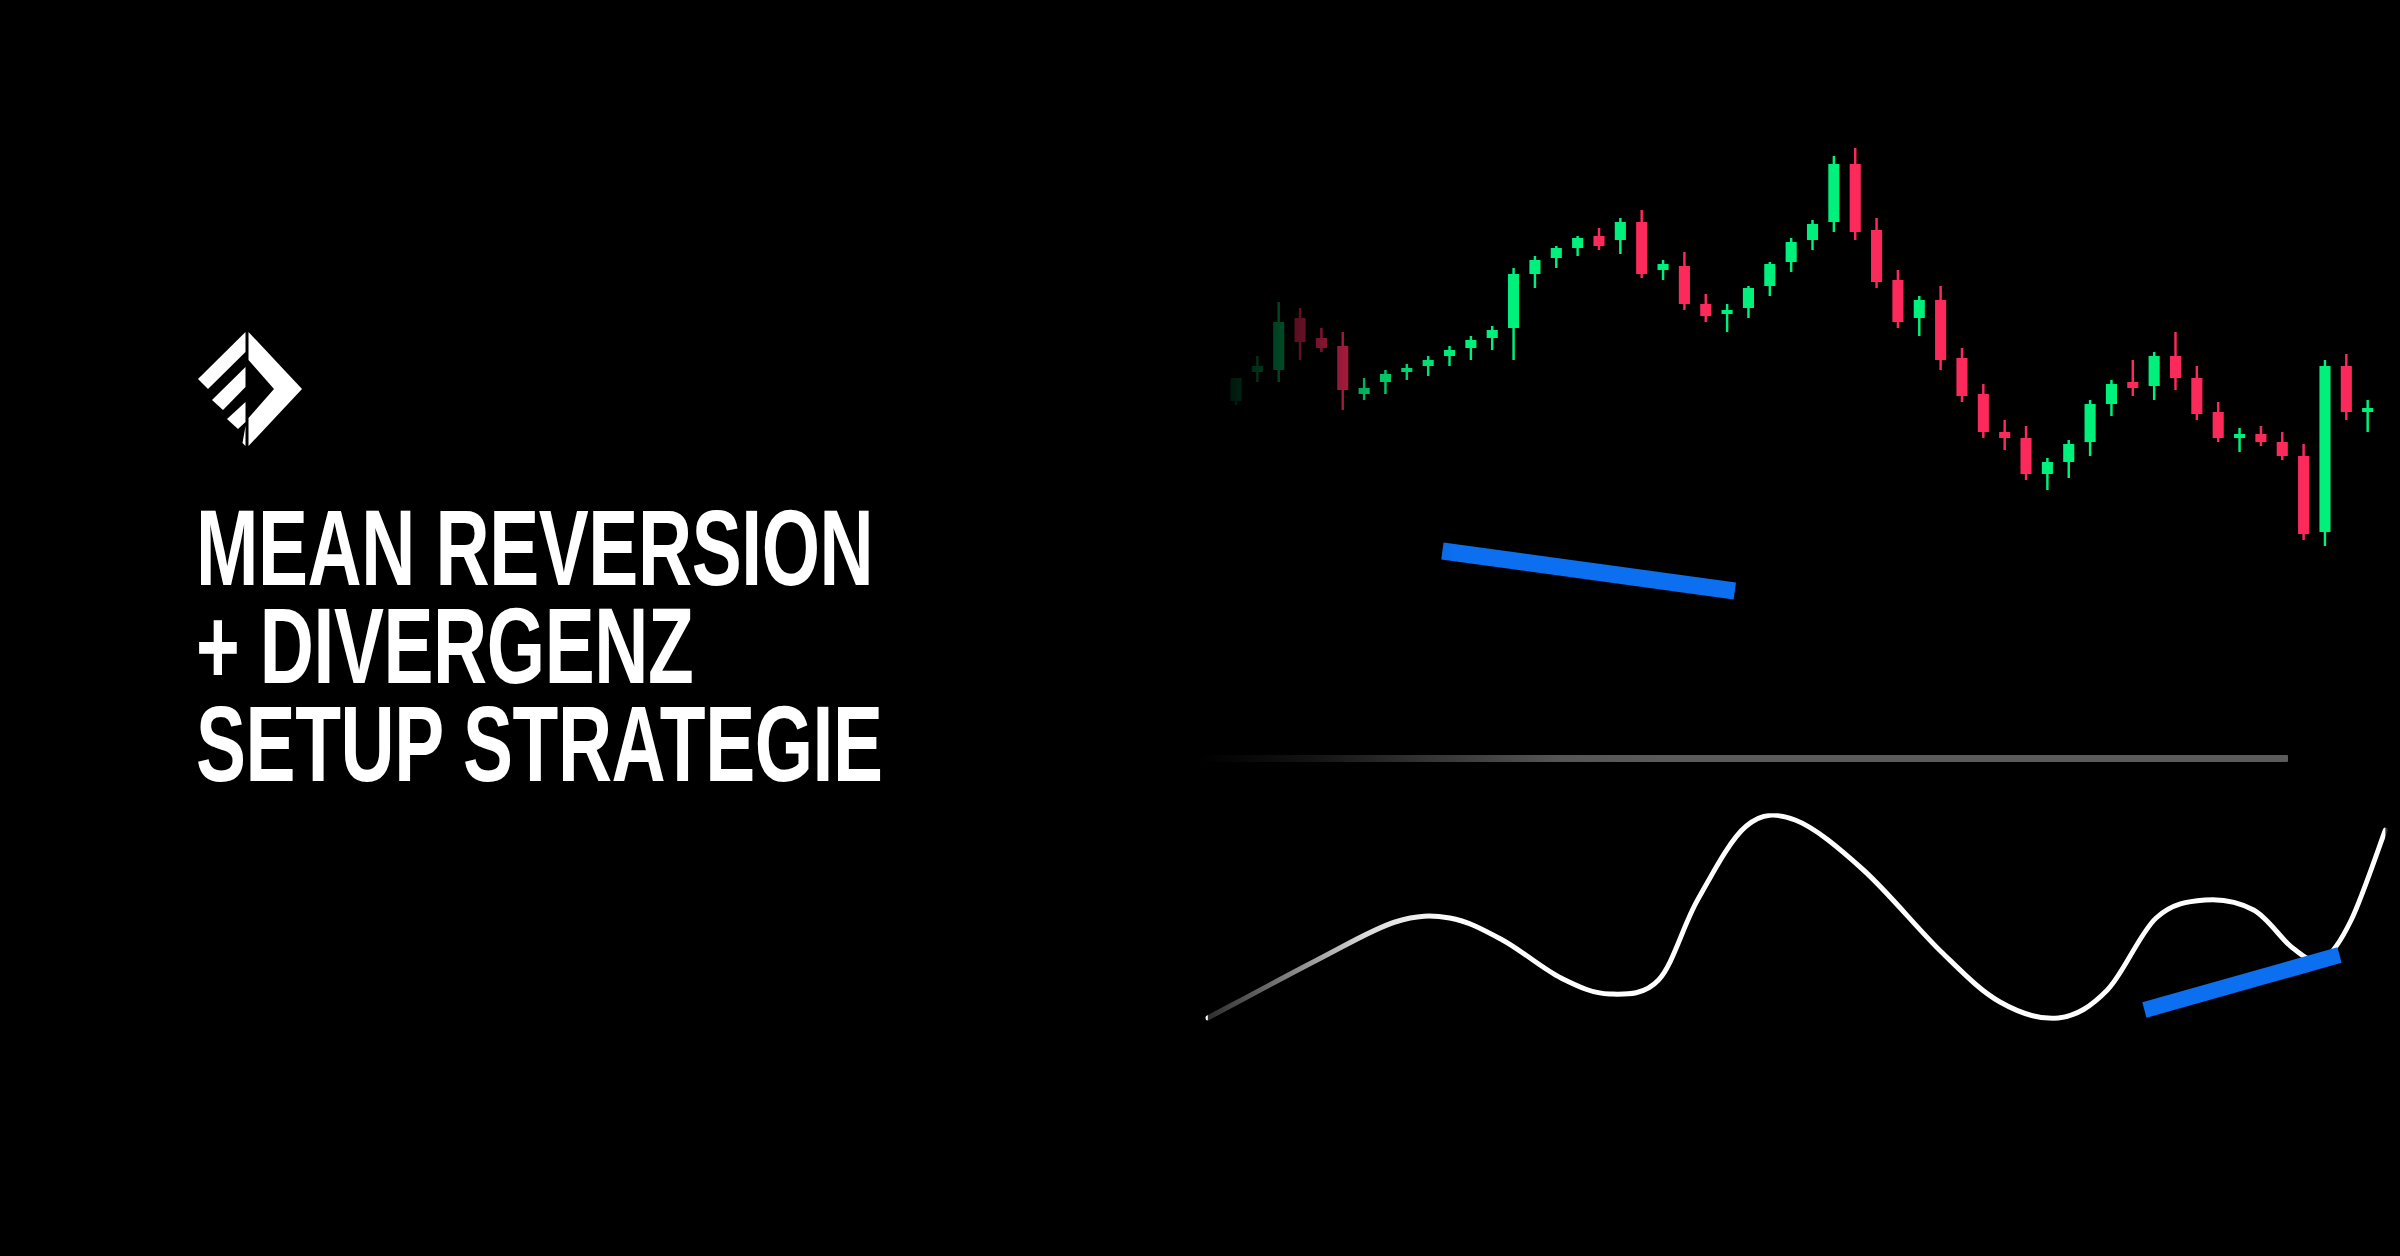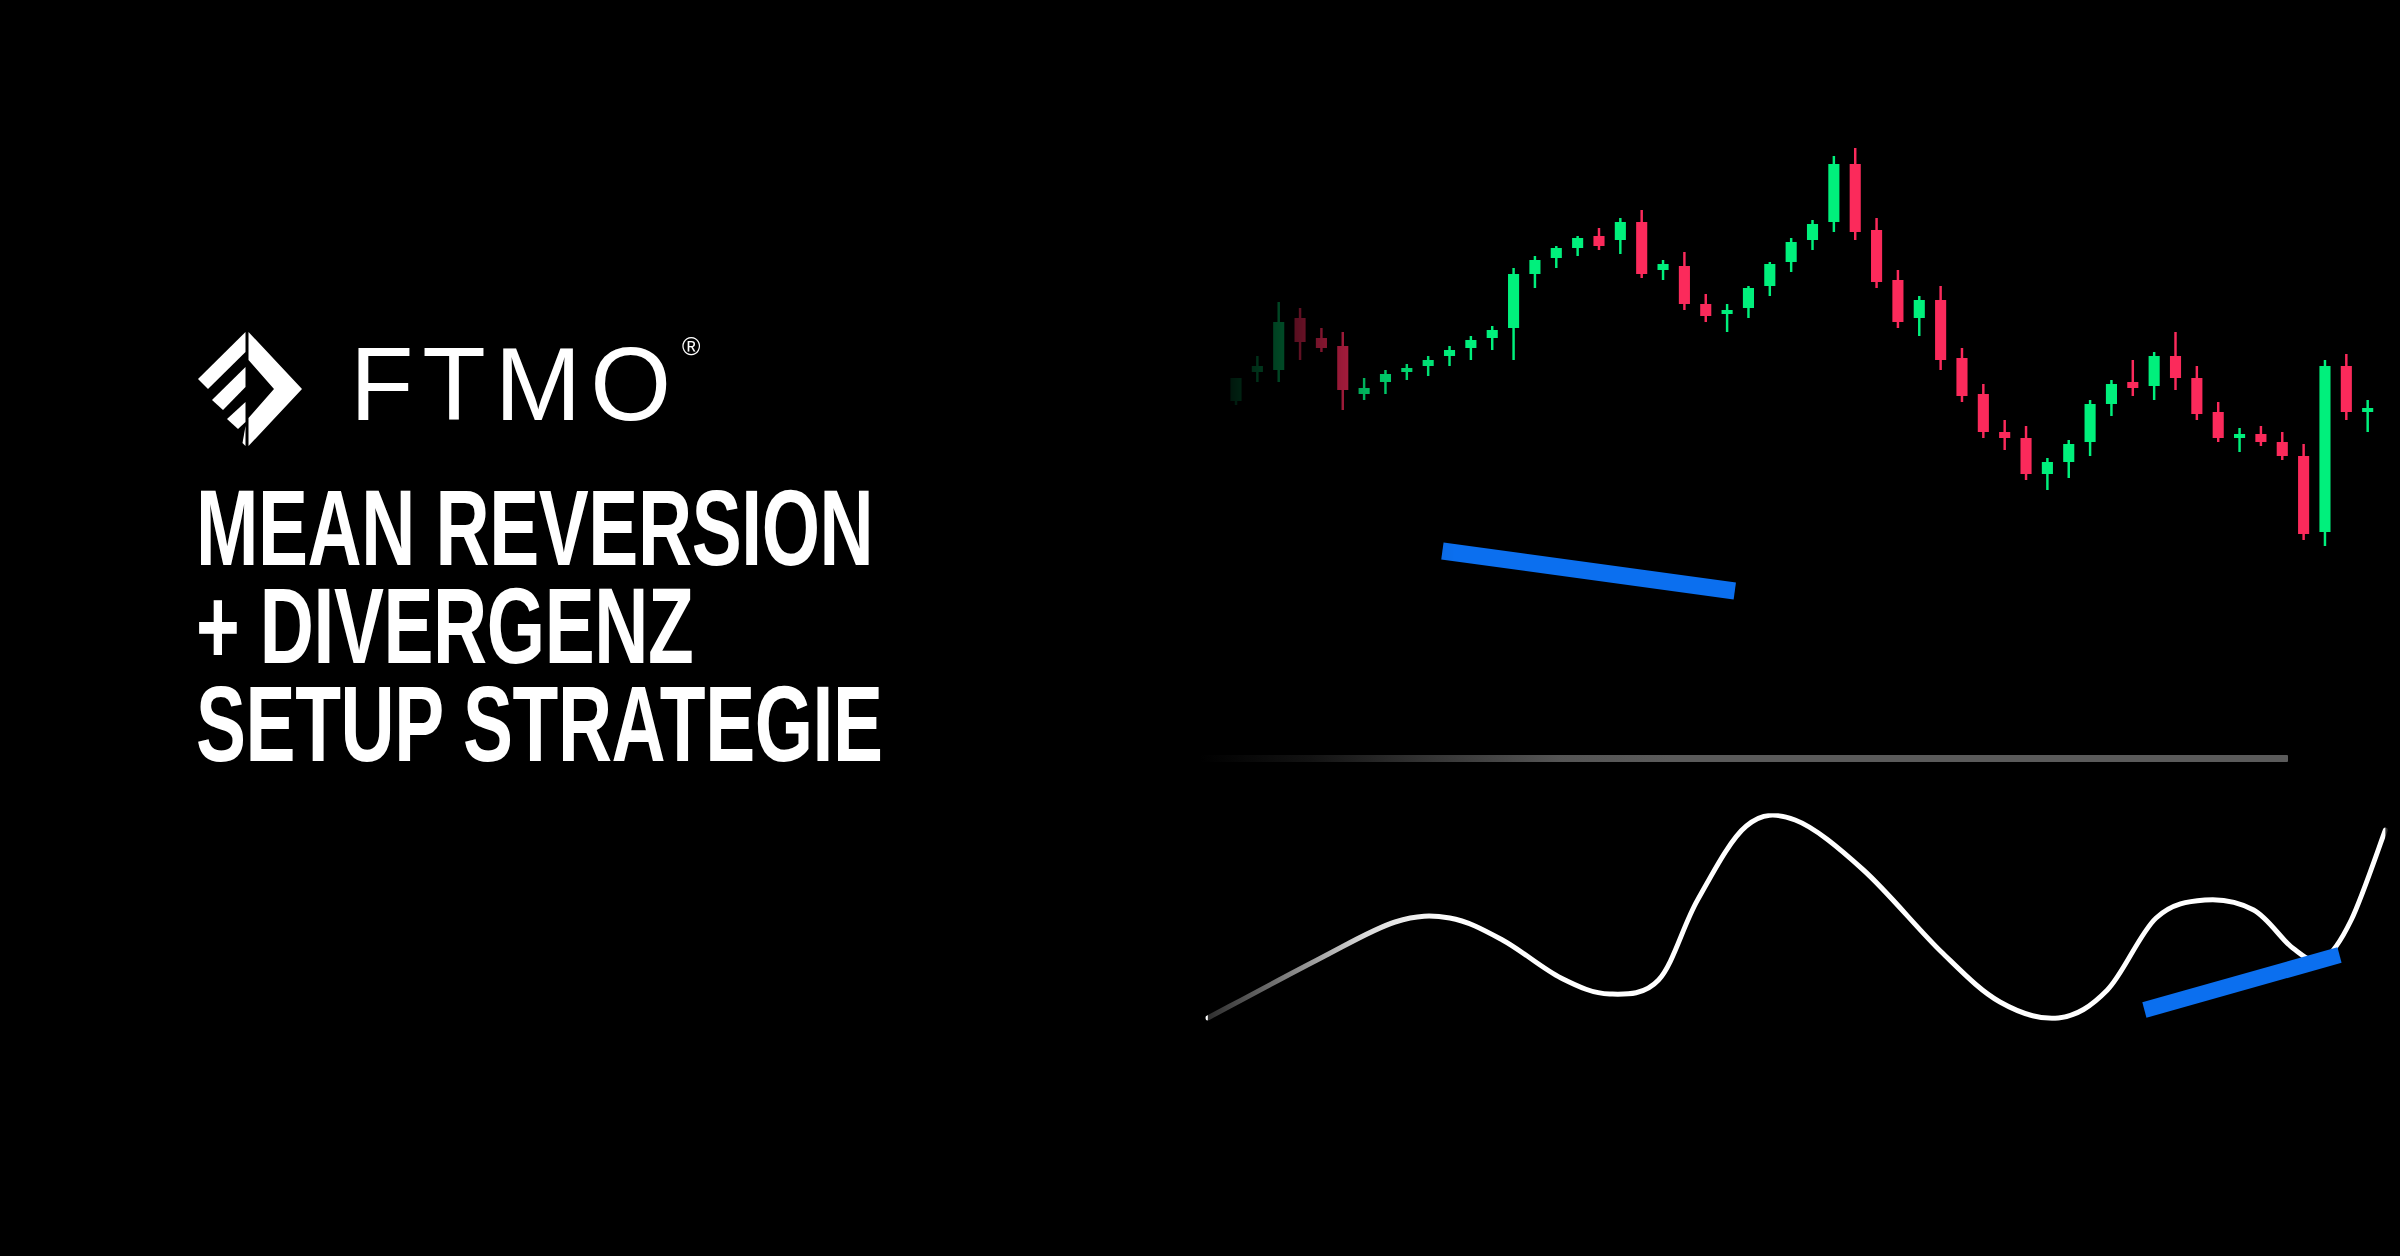--- a/index.html
+++ b/index.html
@@ -70,21 +70,21 @@
     color: #ffffff;
     margin-left: 2px;
     margin-top: 4px;
     font-weight: 400;
     display: block;
   }
 
   .headline {
     position: absolute;
     left: 0;
-    top: 480px;
+    top: 500px;
     width: 880px;
   }
 
   .headline-line {
     display: block;
     color: #ffffff;
     font-family: "Liberation Sans", sans-serif;
     font-weight: 700;
     font-size: 107px;
     line-height: 96px;
@@ -157,24 +157,20 @@
       <svg class="brand-mark" viewBox="0 0 112 118" aria-hidden="true">
 
         <polygon points="52.5,2 106,59 52.5,116 52.5,88 78,59 52.5,30" fill="#ffffff"></polygon>
 
         <polygon points="49.5,2 49.5,22 12,59 2,49" fill="#ffffff"></polygon>
         <polygon points="49.5,37 49.5,57 27,80 16,70" fill="#ffffff"></polygon>
         <polygon points="49.5,72 49.5,92 42,99 31,89" fill="#ffffff"></polygon>
         <polygon points="49.5,96 49.5,116 46.5,113" fill="#ffffff"></polygon>
       </svg>
 
-      <div class="brand-wordmark">
-        <span class="brand-word-text">FTMO</span>
-        <span class="brand-reg">®</span>
-      </div>
     </div>
 
     <div class="headline">
       <span class="headline-line">MEAN REVERSION</span>
       <span class="headline-line">+ DIVERGENZ</span>
       <span class="headline-line">SETUP STRATEGIE</span>
     </div>
   </div>
 
   <div class="chart-zone">

